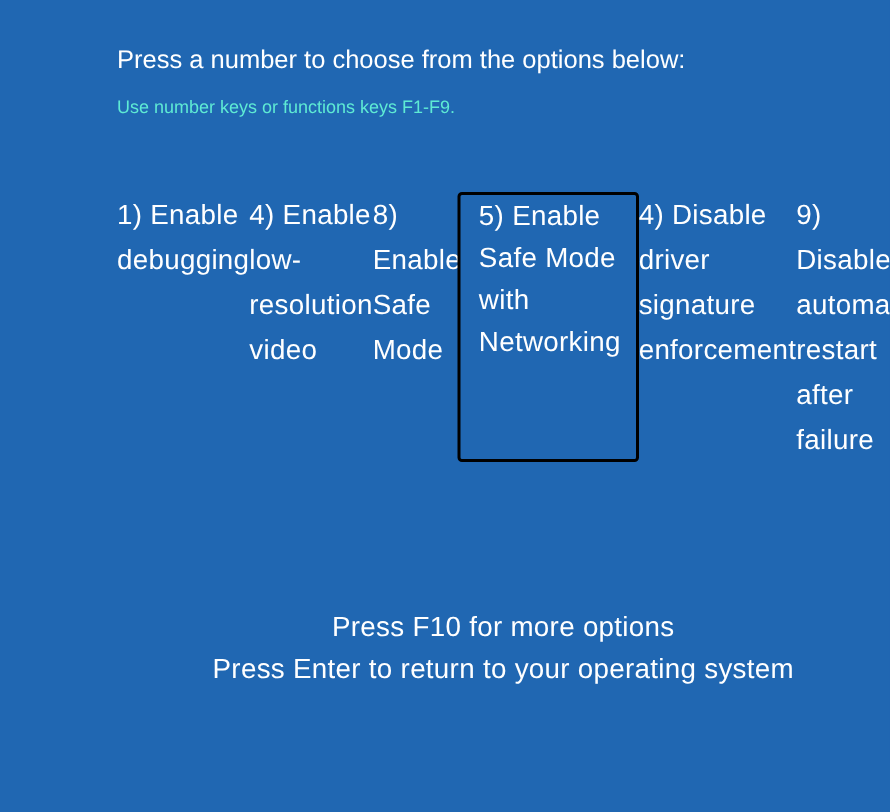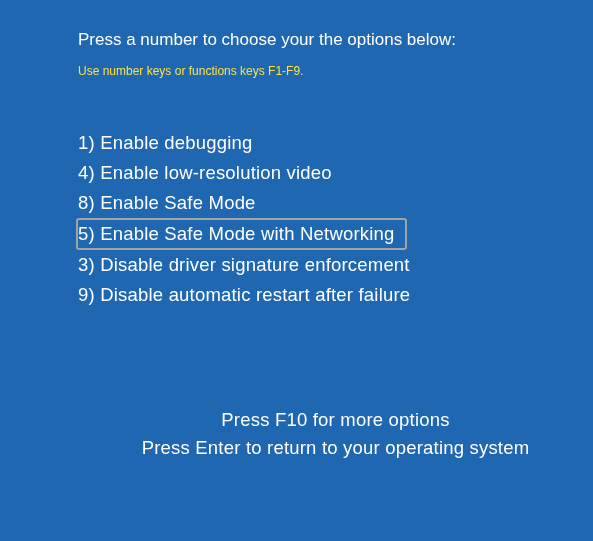--- a/index.html
+++ b/index.html
@@ -18,64 +18,64 @@
       font-weight: 300;
     }
     .heading {
       font-size: 17px;
       font-weight: 400;
       margin-bottom: 14px;
     }
     .subheading {
       font-size: 12px;
       font-weight: 400;
-      color: #fde047;
+      color: #5eead4;
       margin-bottom: 50px;
     }
     .options {
       display: flex;
-      flex-direction: column;
+      flex-direction: row;
     }
     .option {
       font-size: 18.5px;
       font-weight: 300;
       line-height: 30px;
       letter-spacing: 0.2px;
     }
     .option.highlighted {
-      border: 2px solid #a3a3a3;
+      border: 2px solid #000000;
       border-radius: 3px;
       display: inline-block;
       width: fit-content;
-      padding: 0 10px 0 0;
+      padding: 0 10px 0 12px;
       margin-left: -2px;
       line-height: 28px;
     }
     .footer {
       margin-top: 96px;
     }
     .footer-line {
       font-size: 18.5px;
       font-weight: 300;
       line-height: 28px;
       letter-spacing: 0.2px;
       text-align: center;
     }
   </style>
 </head>
 <body>
 
-<div class="heading">Press a number to choose your the options below:</div>
+<div class="heading">Press a number to choose from the options below:</div>
 <div class="subheading">Use number keys or functions keys F1-F9.</div>
 
 <div class="options">
   <div class="option">1) Enable debugging</div>
   <div class="option">4) Enable low-resolution video</div>
   <div class="option">8) Enable Safe Mode</div>
   <div class="option highlighted">5) Enable Safe Mode with Networking</div>
-  <div class="option">3) Disable driver signature enforcement</div>
+  <div class="option">4) Disable driver signature enforcement</div>
   <div class="option">9) Disable automatic restart after failure</div>
 </div>
 
 <div class="footer">
   <div class="footer-line">Press F10 for more options</div>
   <div class="footer-line">Press Enter to return to your operating system</div>
 </div>
 
 </body></html>

